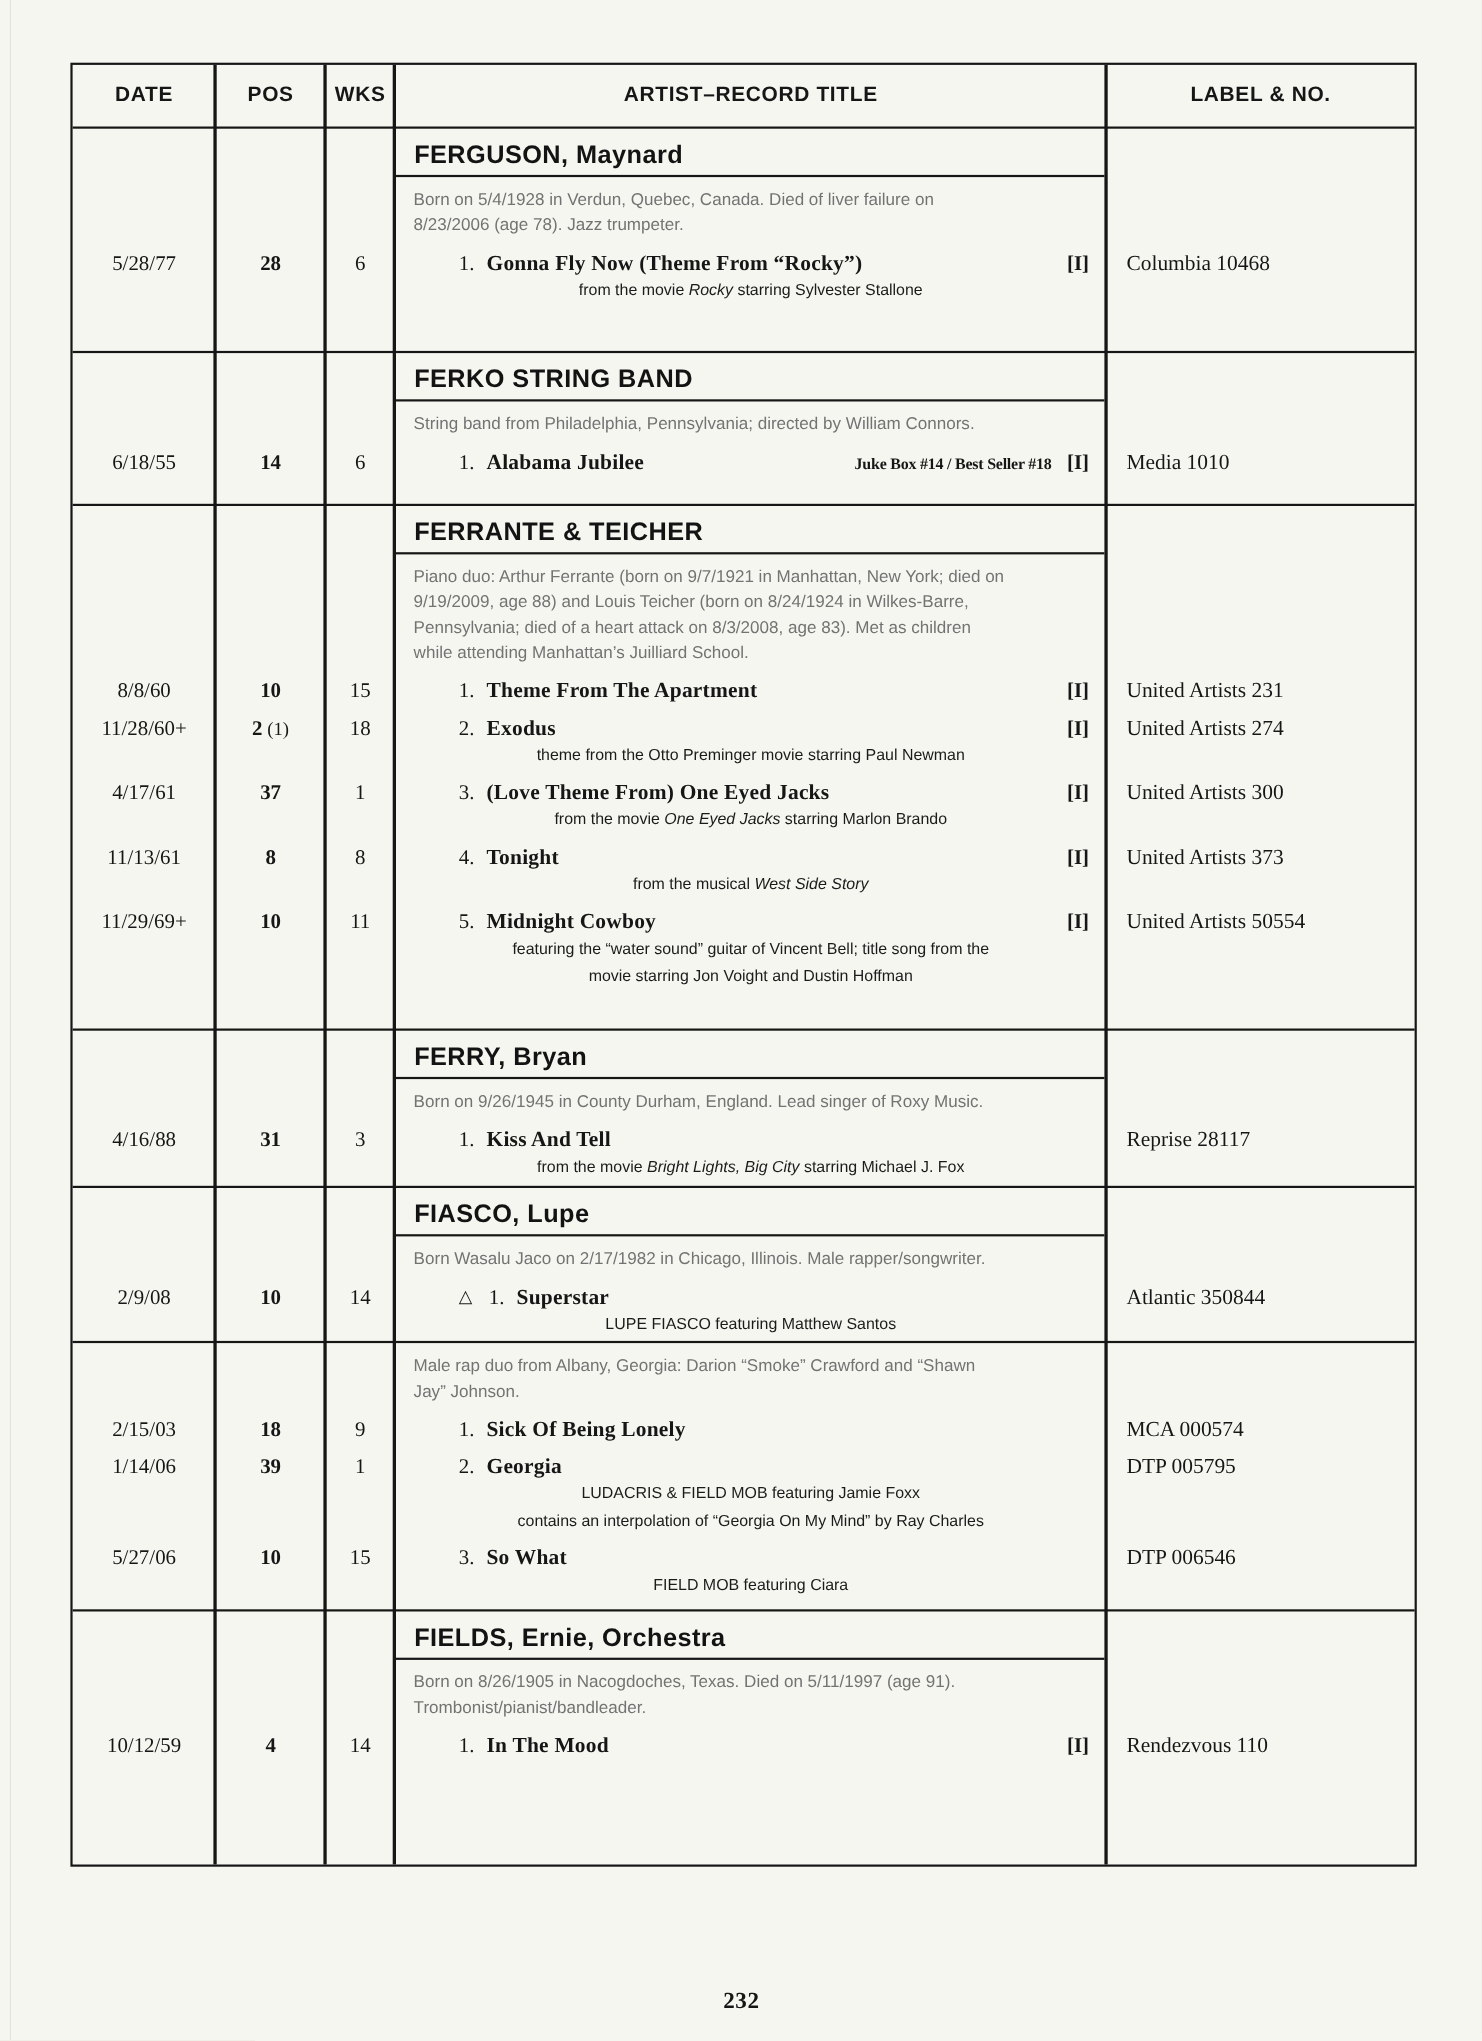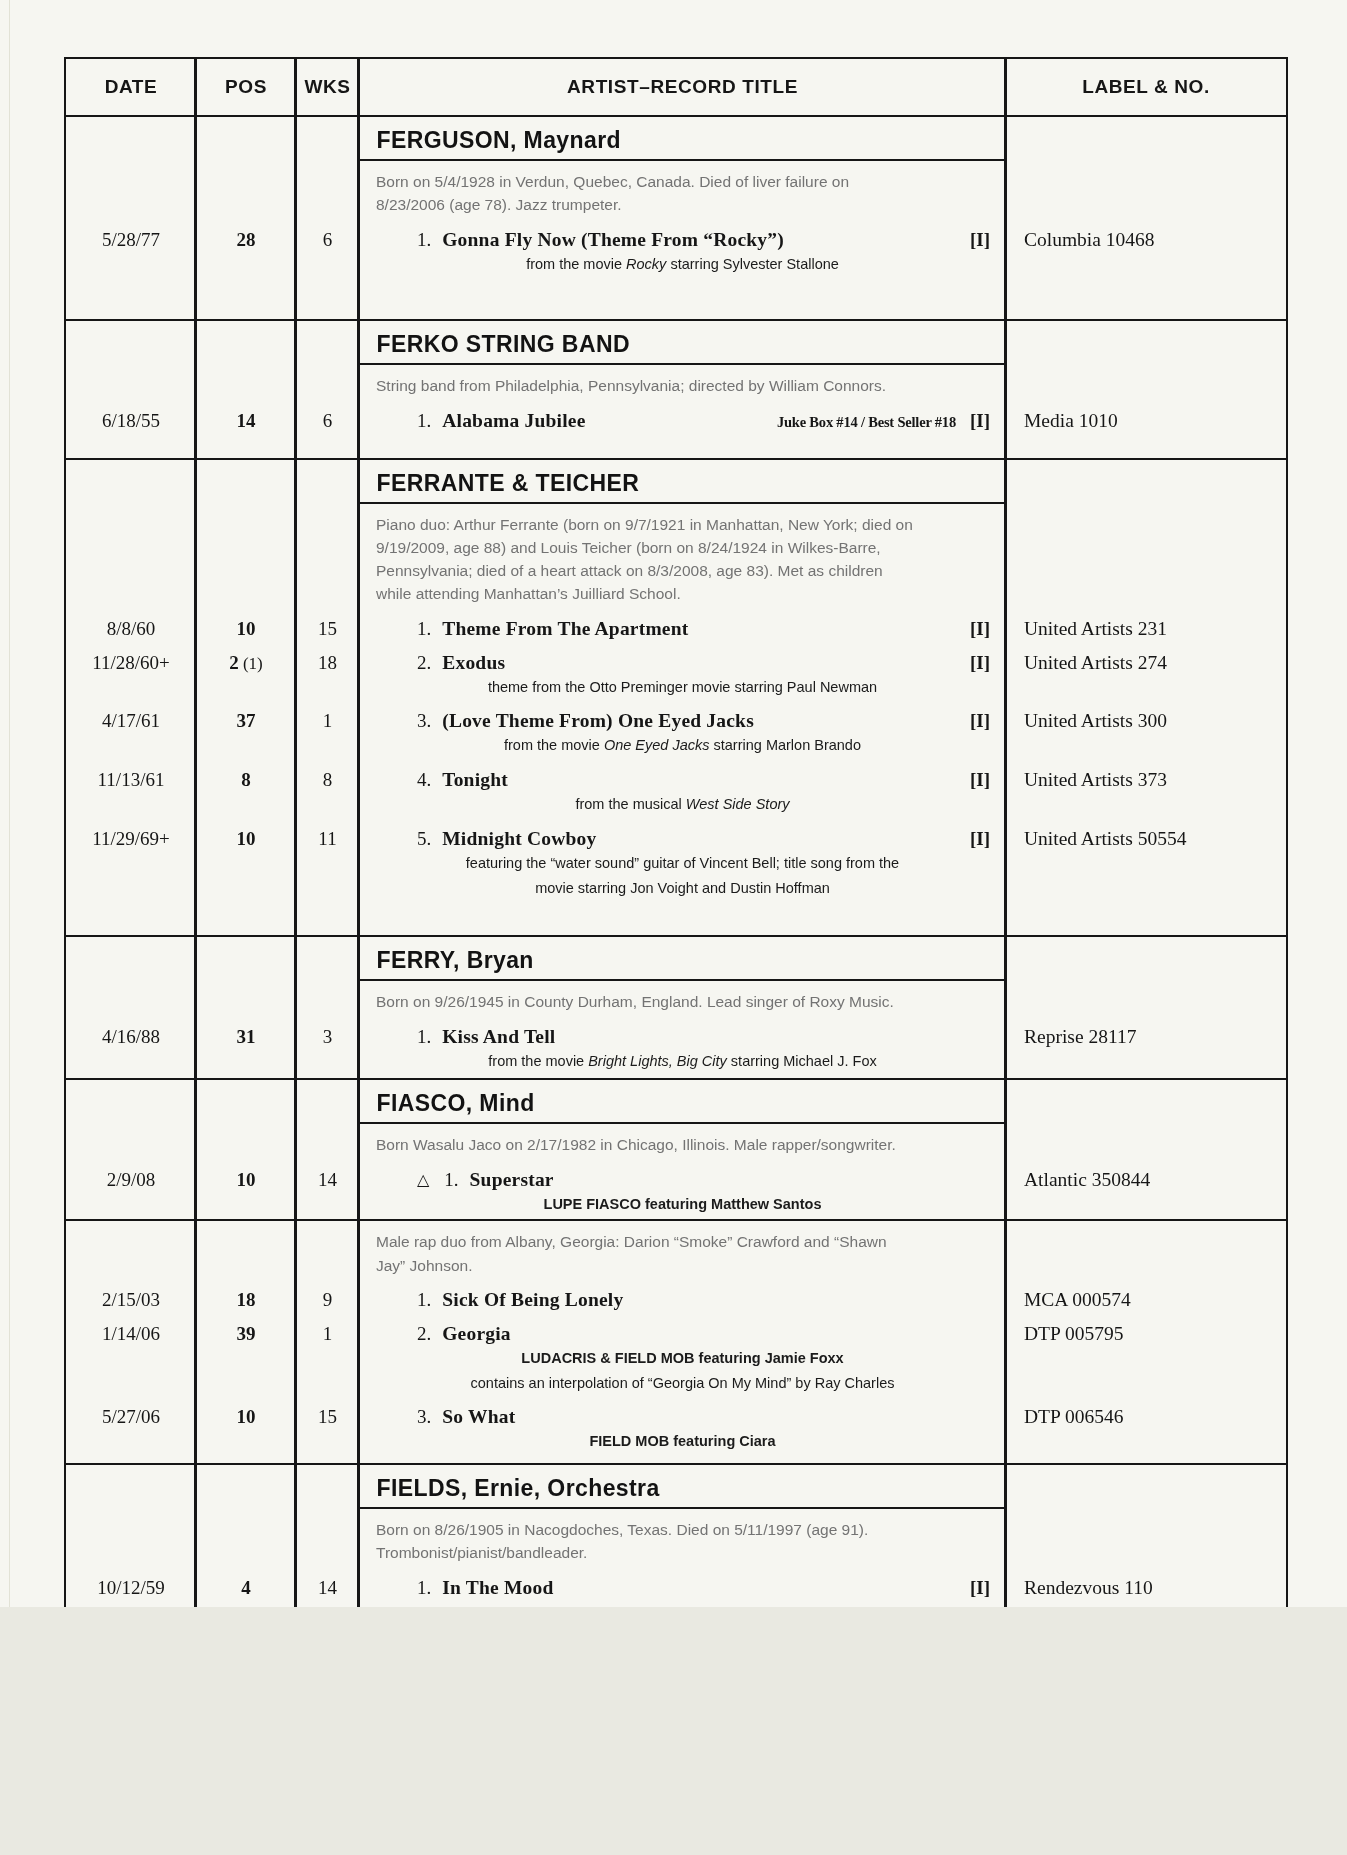--- a/index.html
+++ b/index.html
@@ -1,18 +1,18 @@
 <!DOCTYPE html>
 <html><head>
 <meta charset="utf-8">
 <style>
   html,body{margin:0;padding:0;background:#e9e9e1;}
   .page{
     position:relative;
-    width:1347px;height:1607px;
+    width:1347px;height:1855px;
     background:#f6f6f1;
     font-family:"Liberation Sans", "DejaVu Sans", sans-serif;
     color:#161616;
     overflow:hidden;
   }
   .page::before{ 
     content:"";position:absolute;left:9px;top:0;bottom:0;width:1px;background:#e2e2d6;
   }
   .chart-table{
     position:absolute;left:64px;top:57px;width:1220px;
@@ -73,21 +73,21 @@
   .flag{font-weight:700;margin-left:14px;}
   .c-label{
     grid-column:5;padding-left:18px;
     font-family:"Liberation Serif","DejaVu Serif",serif;font-size:19.5px;white-space:nowrap;
   }
   .c-note{
     grid-column:4;text-align:center;
     font-size:14.5px;color:#1b1b1b;line-height:1.5;
     padding:3px 46px 0 46px;
   }
-  .c-note.bold{font-weight:700;}
+  .c-note.bold{font-weight:400;}
   .c-note em{font-style:italic;}
   .pageno{
     position:absolute;top:1806px;left:64px;width:1220px;text-align:center;
     font-family:"Liberation Serif","DejaVu Serif",serif;
     font-weight:700;font-size:21px;letter-spacing:.5px;
   }
 </style>
 </head>
 <body>
 
@@ -220,21 +220,21 @@
             <div class="c-title">
               <span class="num">1.</span>
               <span class="song-title">Kiss And Tell</span>
               <span class="spacer"></span>
             </div>
             <div class="c-label">Reprise 28117</div>
             <div class="c-note">from the movie <em>Bright Lights, Big City</em> starring Michael J. Fox</div>
           </div>
         </div>
         <div class="section" style="padding-bottom: 4px;">
-          <div class="heading-box"><span class="artist-name">FIASCO, Mind</span></div>
+          <div class="heading-box"><span class="artist-name">FIASCO, Lupe</span></div>
           <div class="bio">Born Wasalu Jaco on 2/17/1982 in Chicago, Illinois. Male rapper/songwriter.</div>
           <div class="entry">
             <div class="c-date">2/9/08</div>
             <div class="c-pos"><b>10</b></div>
             <div class="c-wks">14</div>
             <div class="c-title">
               <span class="cert">△</span>
               <span class="num">1.</span>
               <span class="song-title">Superstar</span>
               <span class="spacer"></span>

